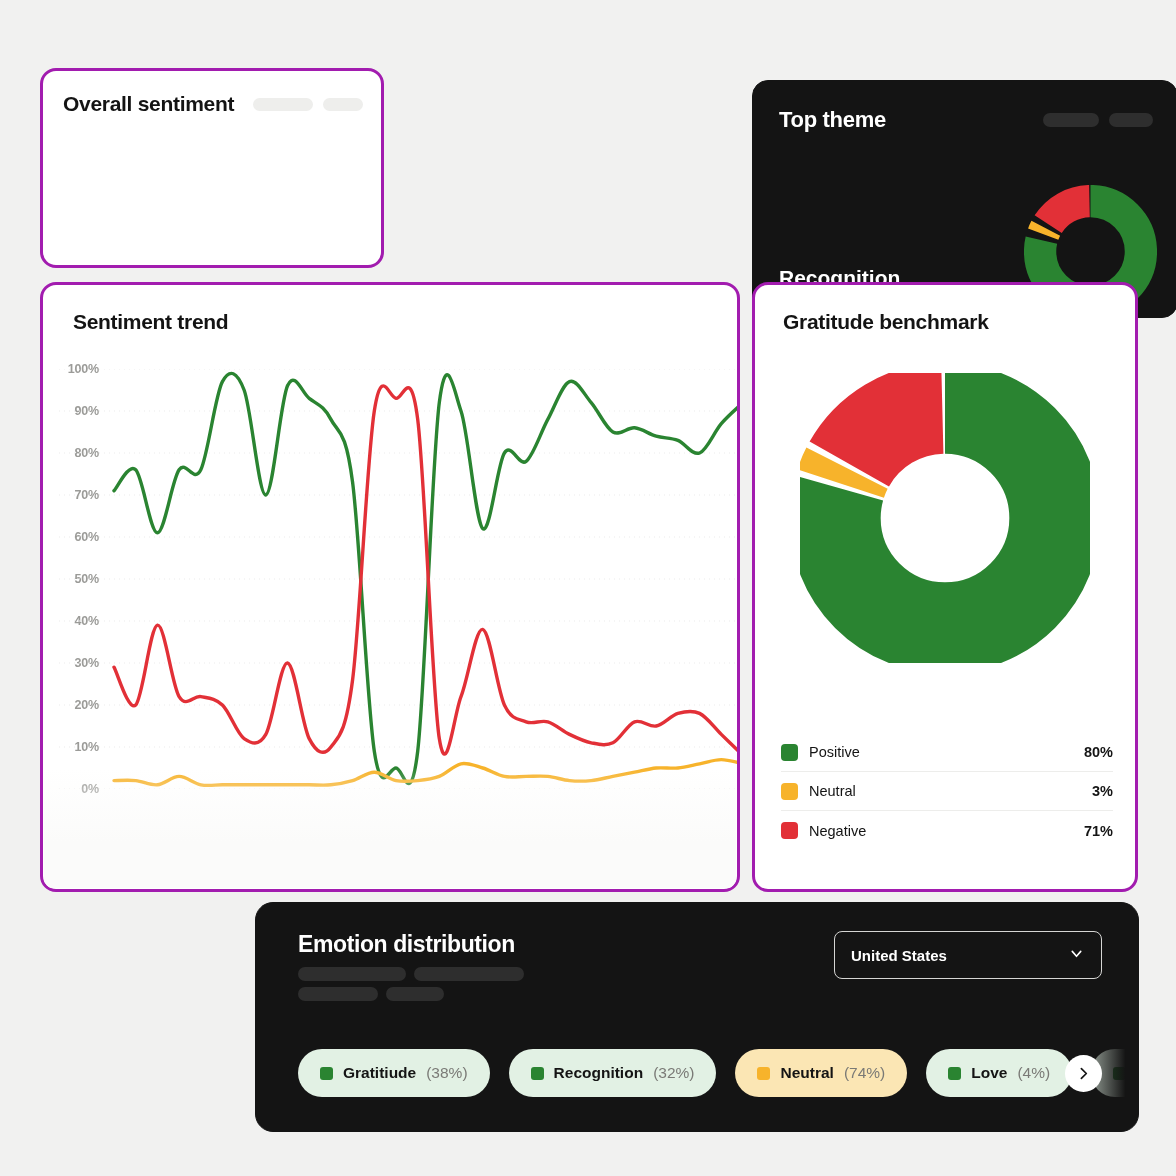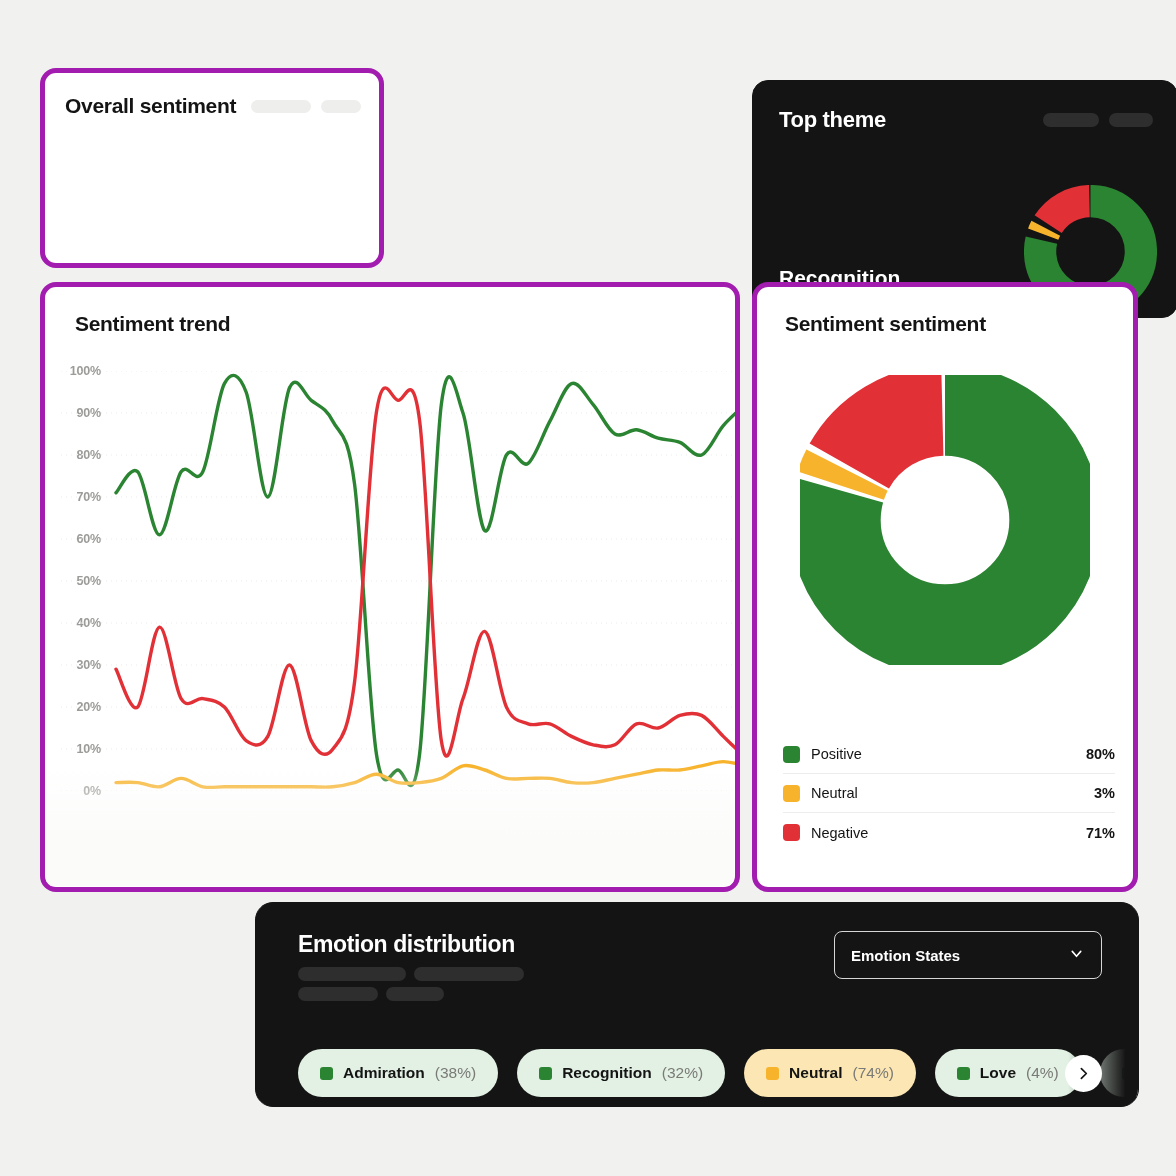--- a/index.html
+++ b/index.html
@@ -9,21 +9,21 @@
     font-family: "Liberation Sans", sans-serif;
     overflow: hidden;
   }
   .stage { position: relative; width: 1176px; height: 1176px; }
 
   
   .card {
     position: absolute;
     background: #ffffff;
     border-radius: 16px;
-    border: 5px solid #a21caf;
+    border: 3px solid #a21caf;
     overflow: hidden;
   }
   .card.dark {
     background: #141414;
     border: 1px solid #141414;
   }
   .card-title {
     font-size: 21px;
     font-weight: 700;
     color: #141414;
@@ -95,21 +95,21 @@
   .bl-row {
     display: flex; align-items: center; height: 39px;
     border-bottom: 1px solid #ededeb;
   }
   .bl-row:last-child { border-bottom: none; justify-content: center; }
   .bl-sw { width: 17px; height: 17px; border-radius: 4px; margin-right: 11px; }
   .bl-name { font-size: 14.5px; color: #141414; font-weight: 500; flex: 1; }
   .bl-val { font-size: 14.5px; color: #141414; font-weight: 600; }
 
   
-  #card-dist { left: 255px; top: 902px; width: 884px; height: 205px; border-radius: 18px; }
+  #card-dist { left: 255px; top: 902px; width: 884px; height: 230px; border-radius: 18px; }
   #card-dist .card-title { position: absolute; left: 42px; top: 28px; font-size: 23px; letter-spacing: -0.4px; }
   #card-dist .sub-sk { position: absolute; left: 42px; top: 64px; width: 230px; }
   #card-dist .sub-sk .row { display: flex; gap: 8px; margin-bottom: 6px; }
   #card-dist .sub-sk .sk { height: 14px; }
   .country-select {
     position: absolute; right: 36px; top: 28px; width: 268px; height: 48px;
     border: 1px solid #d6d6d4; border-radius: 8px; background: #141414;
     display: flex; align-items: center; padding: 0 16px;
   }
   .country-select .val { flex: 1; color: #ffffff; font-size: 15px; font-weight: 600; }
@@ -217,21 +217,21 @@
           <path d="M55.0 121.8 C58.6 118.3,69.5 93.8,76.7 100.8 C83.9 107.8,91.1 163.8,98.4 163.8 C105.6 163.8,112.8 111.3,120.1 100.8 C127.3 90.3,134.5 115.5,141.8 100.8 C149.0 86.1,156.2 25.9,163.4 12.6 C170.7 -0.7,177.9 2.1,185.1 21.0 C192.4 39.9,199.6 126.7,206.8 126.0 C214.1 125.3,221.3 32.9,228.5 16.8 C235.7 0.7,243.0 23.8,250.2 29.4 C257.4 35.0,264.7 36.4,271.9 50.4 C279.1 64.4,286.4 58.1,293.6 113.4 C300.8 168.7,308.0 334.6,315.3 382.2 C322.5 429.8,329.7 399.0,337.0 399.0 C344.2 399.0,351.4 443.1,358.7 382.2 C365.9 321.3,373.1 90.3,380.3 33.6 C387.6 -23.1,394.8 21.0,402.0 42.0 C409.3 63.0,416.5 152.6,423.7 159.6 C431.0 166.6,438.2 95.2,445.4 84.0 C452.6 72.8,459.9 98.0,467.1 92.4 C474.3 86.8,481.6 63.7,488.8 50.4 C496.0 37.1,503.3 15.4,510.5 12.6 C517.7 9.8,524.9 25.2,532.2 33.6 C539.4 42.0,546.6 58.8,553.9 63.0 C561.1 67.2,568.3 58.1,575.6 58.8 C582.8 59.5,590.0 65.1,597.2 67.2 C604.5 69.3,611.7 68.6,618.9 71.4 C626.2 74.2,633.4 86.8,640.6 84.0 C647.9 81.2,655.1 63.0,662.3 54.6 C669.5 46.2,680.4 37.1,684.0 33.6" fill="none" stroke="#2a8431" stroke-width="3.4" stroke-linecap="round" stroke-linejoin="round"></path>
           <path d="M55.0 411.6 C58.6 411.6,69.5 410.9,76.7 411.6 C83.9 412.3,91.1 416.5,98.4 415.8 C105.6 415.1,112.8 407.4,120.1 407.4 C127.3 407.4,134.5 414.4,141.8 415.8 C149.0 417.2,156.2 415.8,163.4 415.8 C170.7 415.8,177.9 415.8,185.1 415.8 C192.4 415.8,199.6 415.8,206.8 415.8 C214.1 415.8,221.3 415.8,228.5 415.8 C235.7 415.8,243.0 415.8,250.2 415.8 C257.4 415.8,264.7 416.5,271.9 415.8 C279.1 415.1,286.4 413.7,293.6 411.6 C300.8 409.5,308.0 403.2,315.3 403.2 C322.5 403.2,329.7 410.2,337.0 411.6 C344.2 413.0,351.4 412.3,358.7 411.6 C365.9 410.9,373.1 410.2,380.3 407.4 C387.6 404.6,394.8 396.2,402.0 394.8 C409.3 393.4,416.5 396.9,423.7 399.0 C431.0 401.1,438.2 406.0,445.4 407.4 C452.6 408.8,459.9 407.4,467.1 407.4 C474.3 407.4,481.6 406.7,488.8 407.4 C496.0 408.1,503.3 410.9,510.5 411.6 C517.7 412.3,524.9 412.3,532.2 411.6 C539.4 410.9,546.6 408.8,553.9 407.4 C561.1 406.0,568.3 404.6,575.6 403.2 C582.8 401.8,590.0 399.7,597.2 399.0 C604.5 398.3,611.7 399.7,618.9 399.0 C626.2 398.3,633.4 396.2,640.6 394.8 C647.9 393.4,655.1 390.6,662.3 390.6 C669.5 390.6,680.4 394.1,684.0 394.8" fill="none" stroke="#f7b32b" stroke-width="3.4" stroke-linecap="round" stroke-linejoin="round"></path>
           <path d="M55.0 298.2 C58.6 304.5,69.5 343.0,76.7 336.0 C83.9 329.0,91.1 257.6,98.4 256.2 C105.6 254.8,112.8 315.7,120.1 327.6 C127.3 339.5,134.5 326.2,141.8 327.6 C149.0 329.0,156.2 329.0,163.4 336.0 C170.7 343.0,177.9 364.7,185.1 369.6 C192.4 374.5,199.6 378.0,206.8 365.4 C214.1 352.8,221.3 293.3,228.5 294.0 C235.7 294.7,243.0 355.6,250.2 369.6 C257.4 383.6,264.7 387.8,271.9 378.0 C279.1 368.2,286.4 366.8,293.6 310.8 C300.8 254.8,308.0 88.9,315.3 42.0 C322.5 -4.9,329.7 28.0,337.0 29.4 C344.2 30.8,351.4 -6.3,358.7 50.4 C365.9 107.1,373.1 323.4,380.3 369.6 C387.6 415.8,394.8 345.8,402.0 327.6 C409.3 309.4,416.5 259.0,423.7 260.4 C431.0 261.8,438.2 320.6,445.4 336.0 C452.6 351.4,459.9 350.0,467.1 352.8 C474.3 355.6,481.6 350.7,488.8 352.8 C496.0 354.9,503.3 361.9,510.5 365.4 C517.7 368.9,524.9 372.4,532.2 373.8 C539.4 375.2,546.6 377.3,553.9 373.8 C561.1 370.3,568.3 355.6,575.6 352.8 C582.8 350.0,590.0 358.4,597.2 357.0 C604.5 355.6,611.7 346.5,618.9 344.4 C626.2 342.3,633.4 340.9,640.6 344.4 C647.9 347.9,655.1 358.4,662.3 365.4 C669.5 372.4,680.4 382.9,684.0 386.4" fill="none" stroke="#e23037" stroke-width="3.4" stroke-linecap="round" stroke-linejoin="round"></path>
         </svg>
     </div>
     <div class="trend-fade"></div>
 
   </div>
 
   <div class="card" id="card-bench">
-    <div class="card-title">Sentiment sentiment</div>
+    <div class="card-title">Gratitude benchmark</div>
     <div class="bench-donut">
       <svg viewBox="0 0 42 42" width="290" height="290">
         <g transform="rotate(-90 21 21)">
           <circle cx="21" cy="21" r="15.91549" fill="transparent" stroke="#2a8431" stroke-width="13.2" stroke-dasharray="79.3 20.7" stroke-dashoffset="0"></circle>
           <circle cx="21" cy="21" r="15.91549" fill="transparent" stroke="#f7b32b" stroke-width="13.2" stroke-dasharray="2.4 97.6" stroke-dashoffset="-80"></circle>
           <circle cx="21" cy="21" r="15.91549" fill="transparent" stroke="#e23037" stroke-width="13.2" stroke-dasharray="16.4 83.6" stroke-dashoffset="-83.1"></circle>
         </g>
       </svg>
     </div>
     <div class="bench-legend" id="bench-legend">
@@ -259,31 +259,31 @@
       <div class="row">
           <span class="sk" style="width:108px"></span>
           <span class="sk" style="width:110px"></span>
         </div>
       <div class="row">
           <span class="sk" style="width:80px"></span>
           <span class="sk" style="width:58px"></span>
         </div>
     </div>
     <div class="country-select">
-      <span class="val">Emotion States</span>
+      <span class="val">United States</span>
       <span>
         <svg width="17" height="17" viewBox="0 0 24 24" fill="none" stroke="#ffffff" stroke-width="2.2" stroke-linecap="round" stroke-linejoin="round">
             <path d="M6 9 L12 16 L18 9"></path>
           </svg>
       </span>
     </div>
     <div class="chips" id="chips">
         <div class="chip">
           <span class="chip-dot"></span>
-          <span class="chip-name">Admiration</span>
+          <span class="chip-name">Gratitiude</span>
           <span class="chip-pct">(38%)</span>
         </div>
         <div class="chip">
           <span class="chip-dot"></span>
           <span class="chip-name">Recognition</span>
           <span class="chip-pct">(32%)</span>
         </div>
         <div class="chip neutral">
           <span class="chip-dot"></span>
           <span class="chip-name">Neutral</span>

